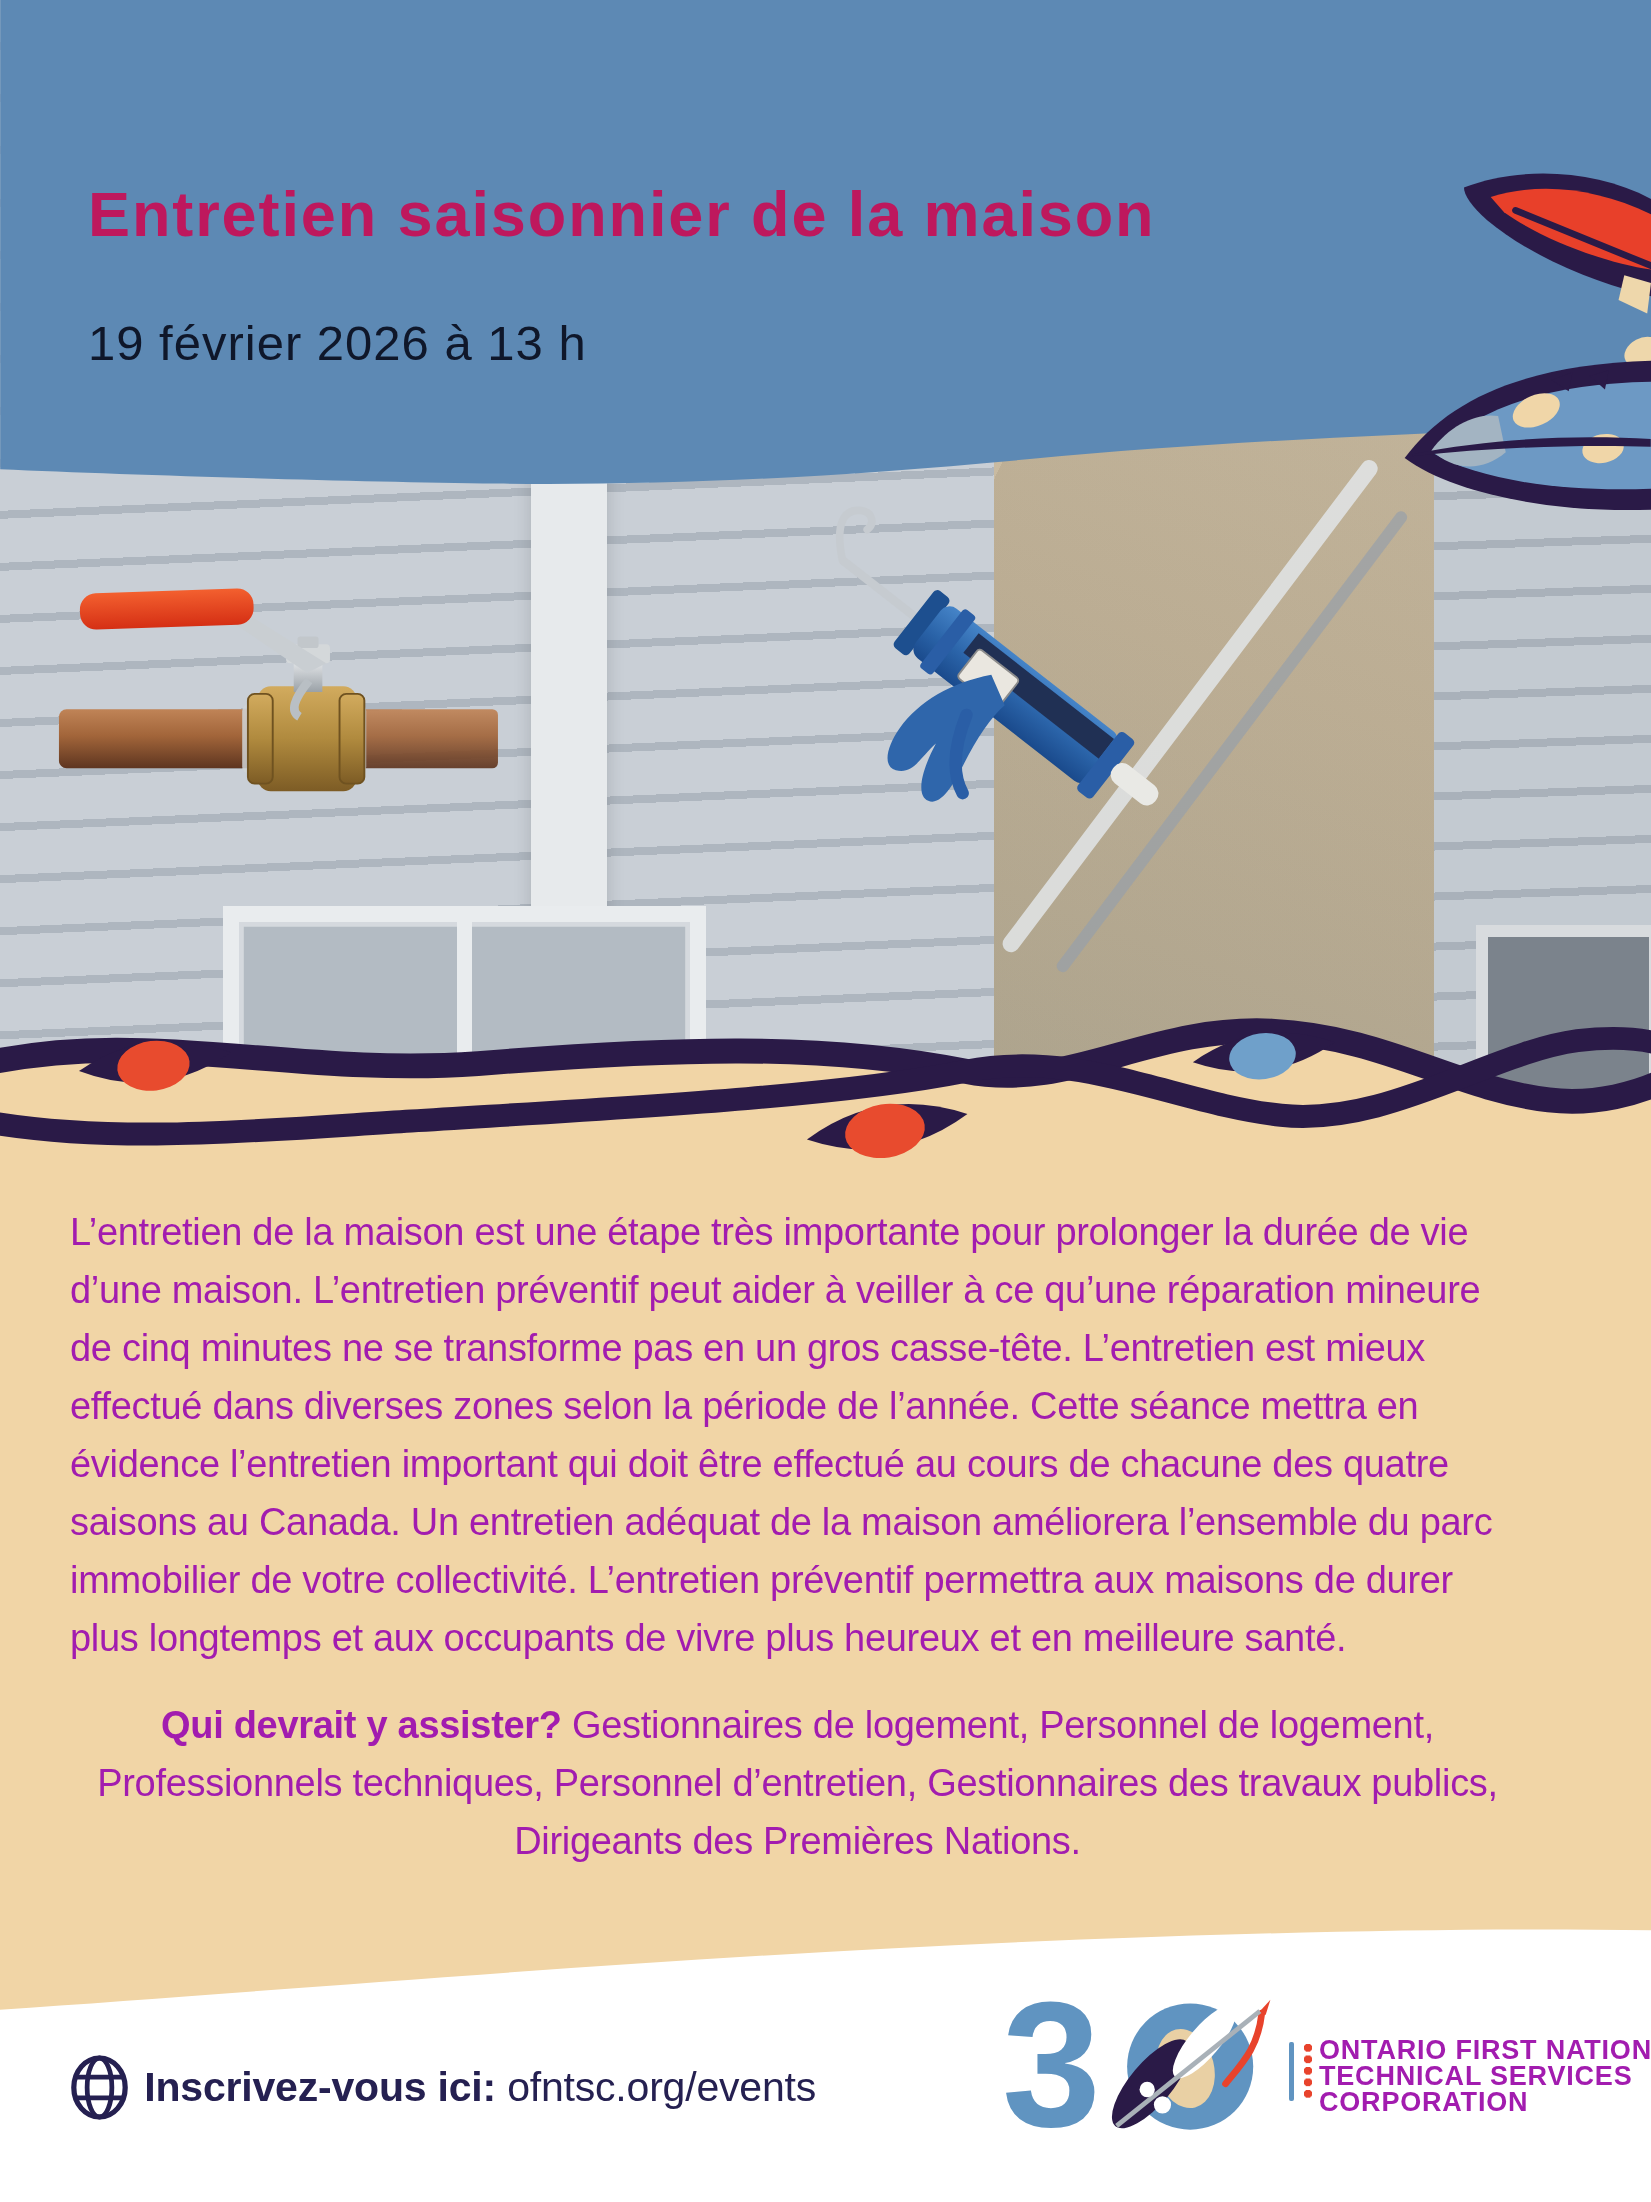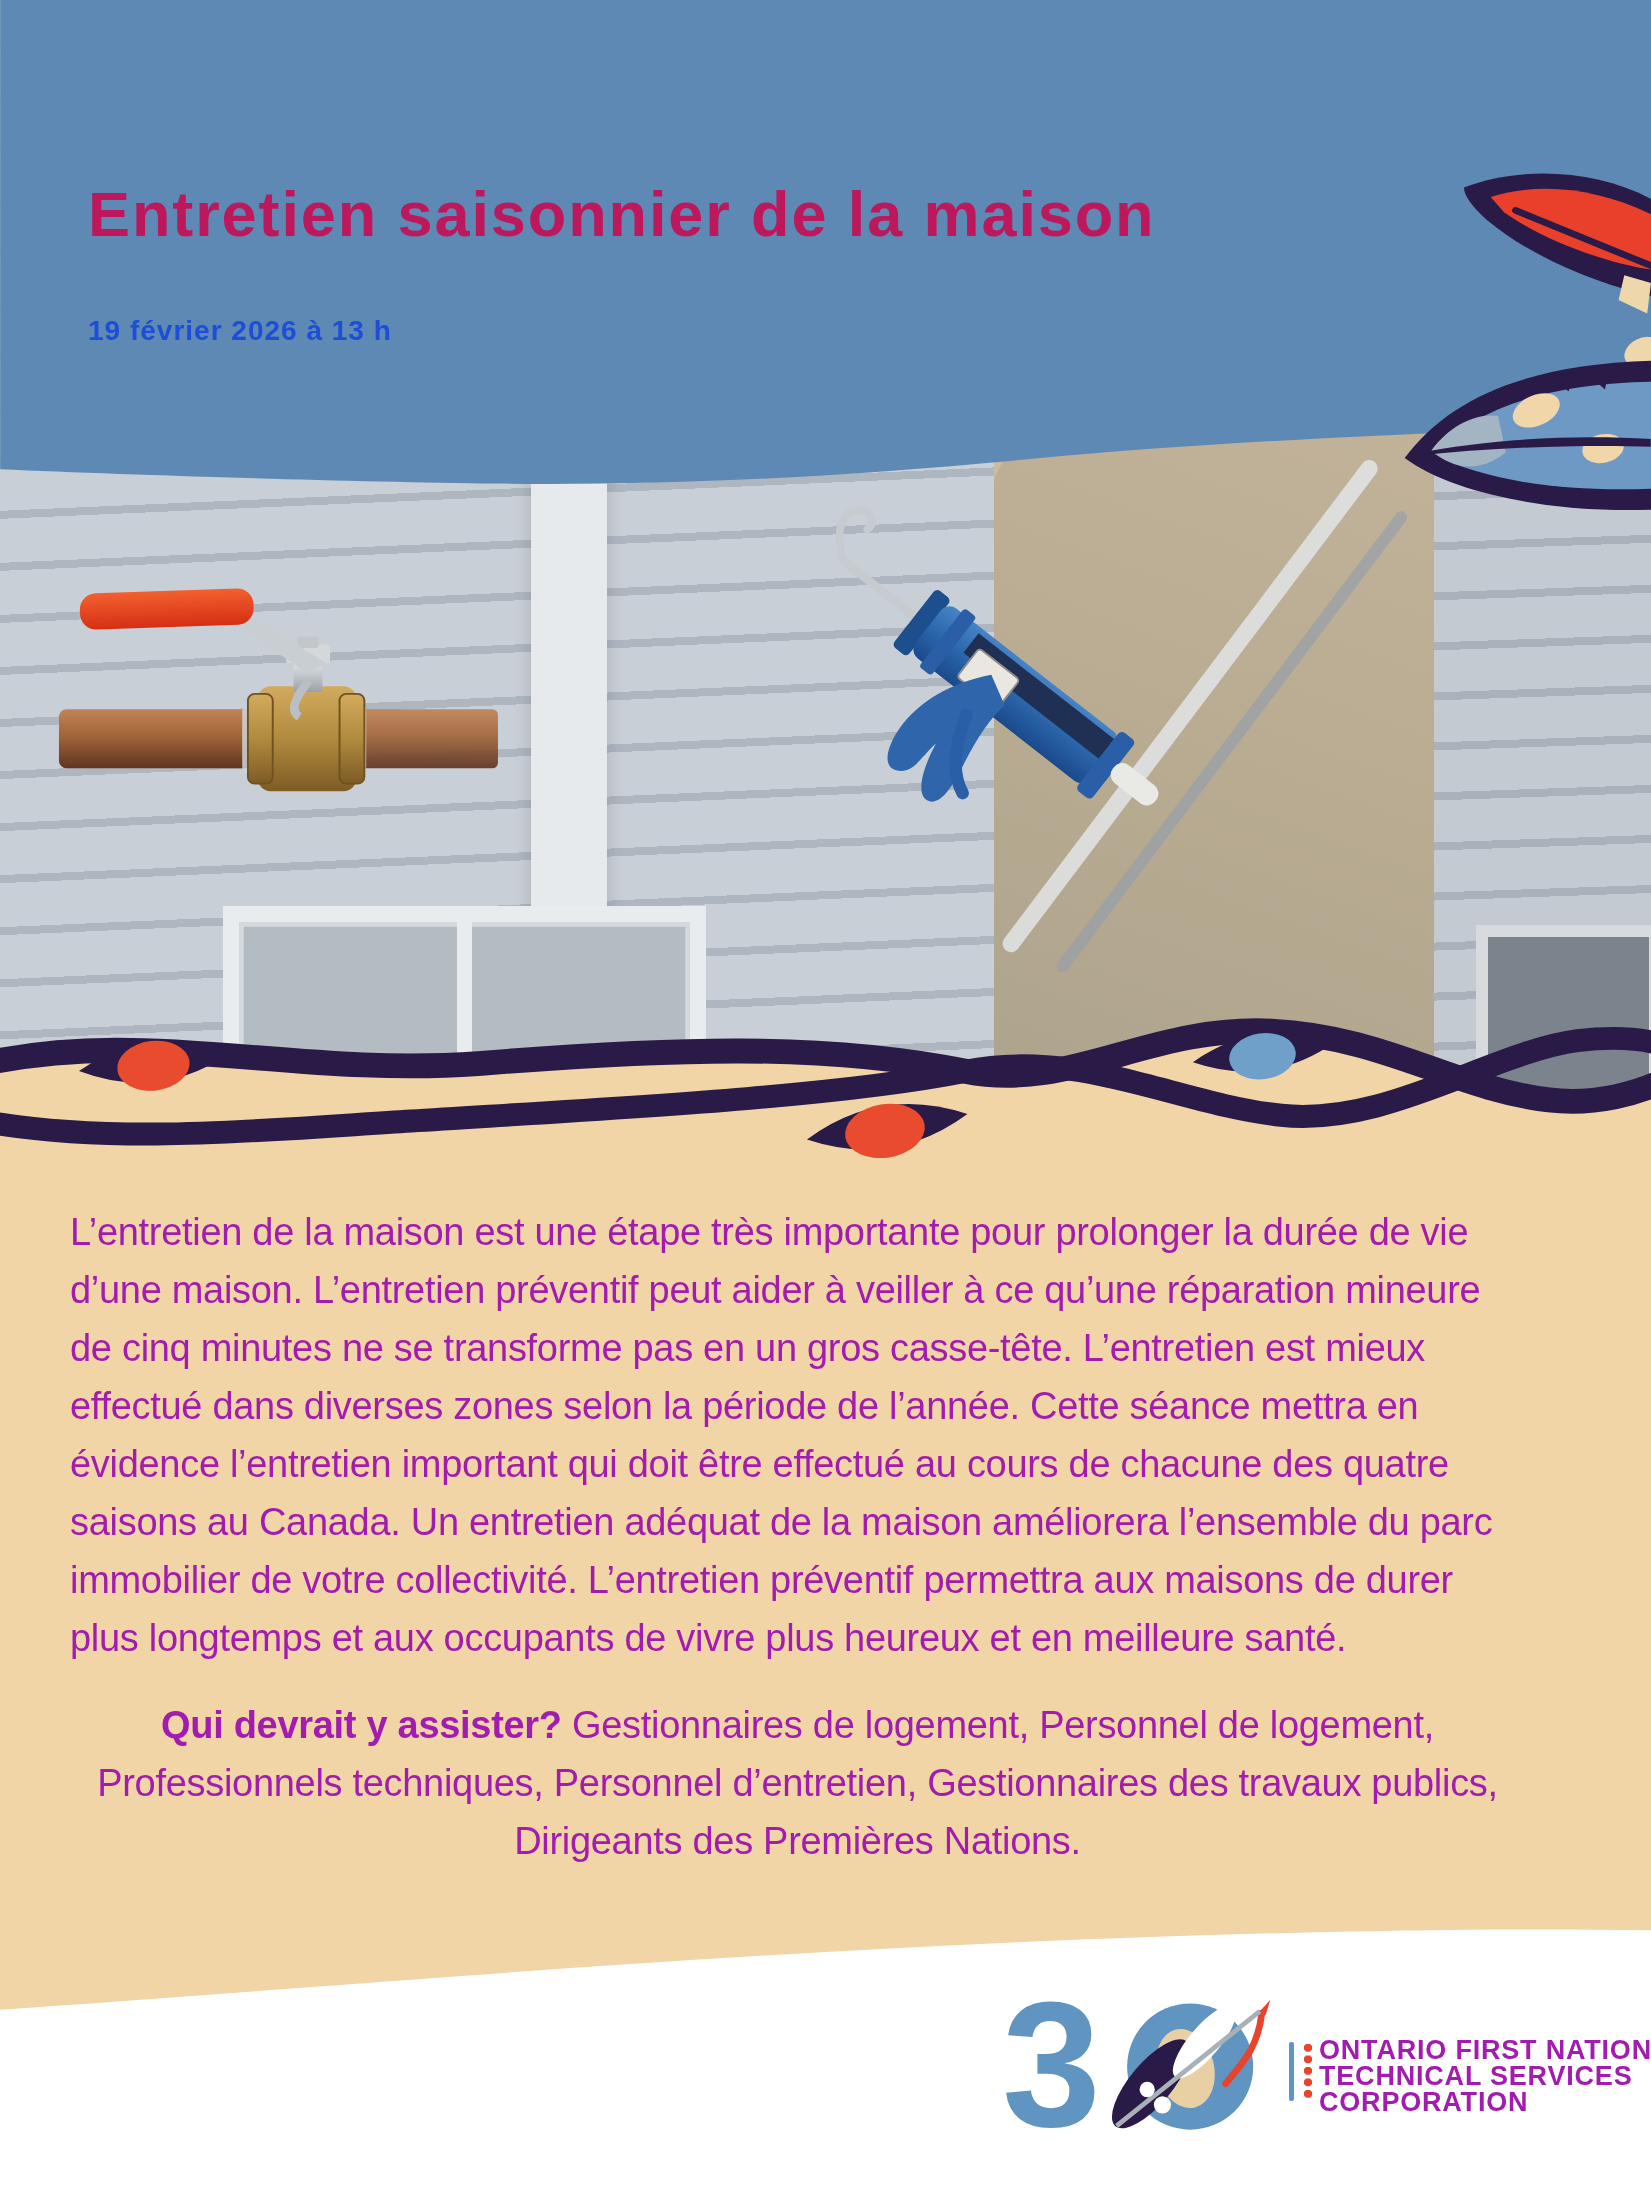--- a/index.html
+++ b/index.html
@@ -20,21 +20,21 @@
   .railing{left:1006px;top:942px;width:612px;height:17px;background:#e2e5e8;border-radius:8.6px;transform:rotate(-53deg);transform-origin:left center;opacity:.85;}
   .railing2{left:1059px;top:965px;width:574px;height:11.5px;background:#97a0aa;border-radius:5.7px;transform:rotate(-53deg);transform-origin:left center;opacity:.7;}
   .stair-shade{left:994px;top:411px;width:440px;height:776px;background:linear-gradient(115deg,rgba(255,255,255,.25) 0 29px,rgba(90,100,110,.18) 29px 57px);opacity:.35;}
   .wall-far{left:1434px;top:0;width:218px;height:1187px;background:repeating-linear-gradient(178deg,#c3cad1 0 42px,#a9b1ba 42px 50px);}
   .window1{left:223px;top:906px;width:451px;height:281px;background:#b3bbc3;border:16.3px solid #e9ecee;box-shadow:inset 0 0 0 4.8px rgba(255,255,255,.45);}
   .window1 .mullion{position:absolute;left:50%;top:0;width:15.3px;height:100%;margin-left:-7.6px;background:#e9ecee;}
   .window2{left:1476px;top:925px;width:161px;height:262px;background:#7b838c;border:12.4px solid #d8dbde;}
 
   
   .title{left:88px;top:178px;width:1434px;color:#be185d;font-size:63px;font-weight:800;letter-spacing:1.9px;}
-  .date{left:88px;top:315px;color:#1d4ed8;font-size:28px;font-weight:700;letter-spacing:1px;}
+  .date{left:88px;top:315px;color:#0f172a;font-size:49px;font-weight:400;letter-spacing:1px;}
   .body-copy{left:70px;top:1203px;width:1455px;color:#a21caf;font-size:38px;line-height:58px;letter-spacing:-0.3px;}
   .body-copy p{margin:0;}
   .body-copy p + p{margin-top:29px;text-align:center;}
   .lead{font-weight:800;}
 
   
   .register{left:70px;top:2055px;display:flex;align-items:center;gap:15.3px;color:#252051;}
   .register .txt{font-size:41px;letter-spacing:-0.2px;white-space:nowrap;}
   .register .txt b{font-weight:800;}
   .org{left:1319px;top:2037px;color:#a21caf;font-size:27px;font-weight:700;letter-spacing:0.8px;line-height:26px;white-space:nowrap;}
@@ -170,20 +170,29 @@
 
   <div class="abs body-copy">
     <p>L’entretien de la maison est une étape très importante pour prolonger la durée de vie d’une maison. L’entretien préventif peut aider à veiller à ce qu’une réparation mineure de cinq minutes ne se transforme pas en un gros casse-tête. L’entretien est mieux effectué dans diverses zones selon la période de l’année. Cette séance mettra en évidence l’entretien important qui doit être effectué au cours de chacune des quatre saisons au Canada. Un entretien adéquat de la maison améliorera l’ensemble du parc immobilier de votre collectivité. L’entretien préventif permettra aux maisons de durer plus longtemps et aux occupants de vivre plus heureux et en meilleure santé.</p>
     <p><span class="lead">Qui devrait y assister?</span><span> Gestionnaires de logement, Personnel de logement, Professionnels techniques, Personnel d’entretien, Gestionnaires des travaux publics, Dirigeants des Premières Nations.</span></p>
   </div>
 
   <svg class="abs" style="left:0;top:1912px" width="1652" height="291" viewBox="0 0 1728 304">
     <path d="M0,102 C300,82 700,46 1100,30 C1350,20 1550,16 1728,19 L1728,304 L0,304 Z" fill="#ffffff"></path>
   </svg>
 
+  <div class="abs register">
+    <svg width="59" height="65" viewBox="0 0 62 68">
+      <ellipse cx="31" cy="34" rx="27" ry="31" fill="none" stroke="#252051" stroke-width="5.5"></ellipse>
+      <ellipse cx="31" cy="34" rx="13" ry="31" fill="none" stroke="#252051" stroke-width="5"></ellipse>
+      <line x1="6" y1="23" x2="56" y2="23" stroke="#252051" stroke-width="5"></line>
+      <line x1="6" y1="45" x2="56" y2="45" stroke="#252051" stroke-width="5"></line>
+    </svg>
+    <div class="txt"><b>Inscrivez-vous ici:</b><span> ofntsc.org/events</span></div>
+  </div>
 
   <svg class="abs" style="left:1002px;top:1992px" width="277" height="153" viewBox="0 0 290 160">
     <text x="0" y="140" font-family="Liberation Sans, sans-serif" font-size="186" font-weight="800" fill="#6094c1">3</text>
     <circle cx="197" cy="78" r="66" fill="#6094c1"></circle>
     <ellipse cx="192" cy="80" rx="30" ry="42" fill="#e9d0a4" transform="rotate(-14 192 80)"></ellipse>
     <path d="M272,22 C268,58 252,74 234,96" fill="none" stroke="#e8432c" stroke-width="7" stroke-linecap="round"></path>
     <ellipse cx="156" cy="96" rx="22" ry="58" fill="#2a1a47" transform="rotate(40 156 96)"></ellipse>
     <ellipse cx="212" cy="52" rx="16" ry="48" fill="#ffffff" transform="rotate(40 212 52)"></ellipse>
     <line x1="120" y1="140" x2="270" y2="20" stroke="#a9b1b8" stroke-width="5"></line>
     <polygon points="270,20 281,8 276,24" fill="#e8432c"></polygon>

